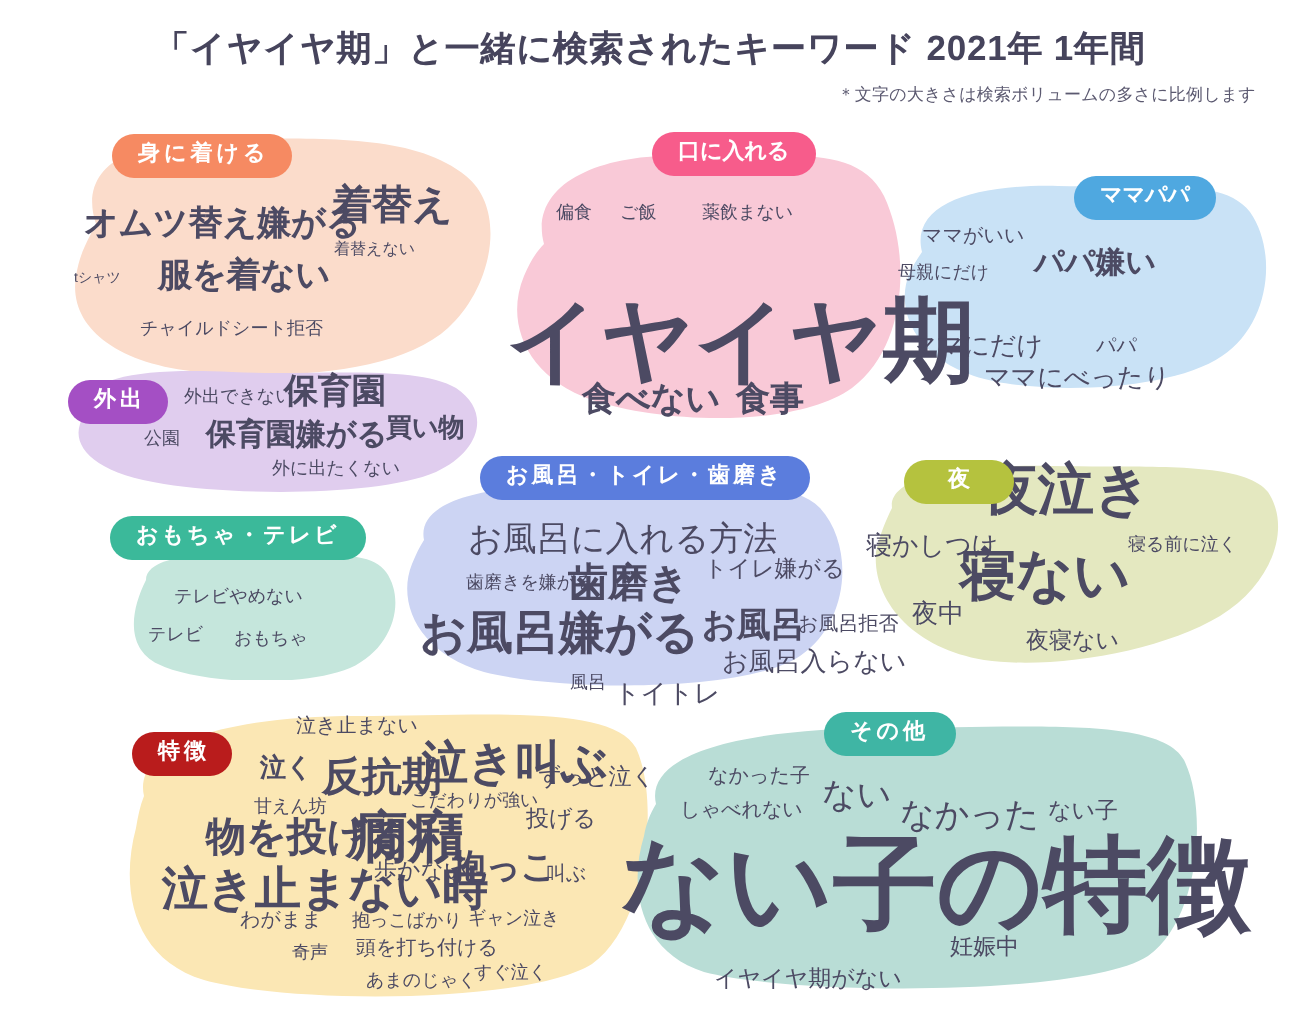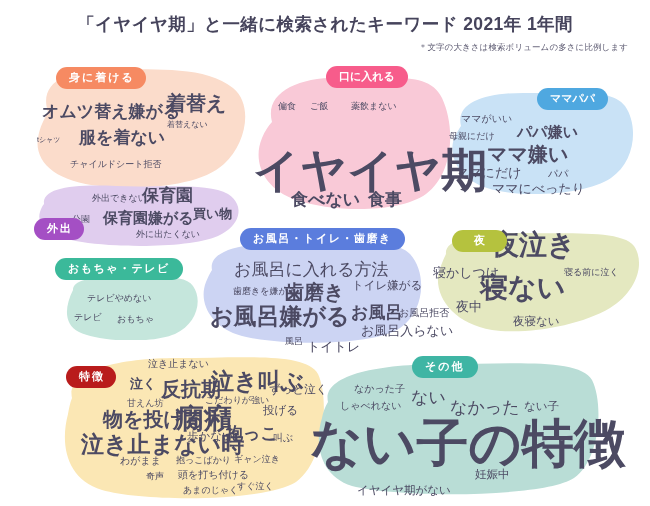--- a/index.html
+++ b/index.html
@@ -147,33 +147,32 @@
 <div class="cluster" id="cluster-parents">
   <div class="blob">
     <svg viewBox="0 0 200 110" preserveAspectRatio="none">
       <path d="M18,38 C12,14 44,4 86,5 C130,6 168,0 182,18 C196,38 192,74 168,90 C142,108 74,110 44,100 C14,90 4,66 12,48 C14,44 16,41 18,38 Z" fill="#c9e2f6"></path>
     </svg>
   </div>
   <div class="badge" style="left:94px; top:0px; background:#4fa8e0;">ママパパ</div>
   <div class="w s4" style="left:18px; top:26px;">ママがいい</div>
   <div class="w b s7" style="left:74px; top:36px;">パパ嫌い</div>
   <div class="w s3" style="left:6px; top:44px;">母親にだけ</div>
-  <div class="w b s9" style="left:44px; top:56px;">ママ嫌い</div>
   <div class="w s6" style="left:12px; top:78px;">ママにだけ</div>
   <div class="w s4" style="left:105px; top:81px;">パパ</div>
   <div class="w s6" style="left:49px; top:94px;">ママにべったり</div>
 </div>
 
 <div class="cluster" id="cluster-outing">
   <div class="blob">
     <svg viewBox="0 0 215 66" preserveAspectRatio="none">
       <path d="M12,22 C10,6 40,2 84,4 C126,6 176,0 196,12 C214,24 208,44 186,54 C158,66 88,66 50,60 C16,55 4,42 8,30 C9,27 10,24 12,22 Z" fill="#e0cdee"></path>
     </svg>
   </div>
-  <div class="badge sp" style="left:2px; top:8px; background:#a44fc4;margin-top:28px;">外出</div>
+  <div class="badge sp" style="left:2px; top:8px; background:#a44fc4;">外出</div>
   <div class="w s3" style="left:60px; top:12px;">外出できない</div>
   <div class="w b s8" style="left:110px; top:5px;">保育園</div>
   <div class="w s3" style="left:40px; top:33px;">公園</div>
   <div class="w b s7" style="left:71px; top:28px;">保育園嫌がる</div>
   <div class="w b s6" style="left:161px; top:25px;">買い物</div>
   <div class="w s3" style="left:104px; top:48px;">外に出たくない</div>
 </div>
 
 <div class="cluster" id="cluster-toys">
   <div class="blob">

